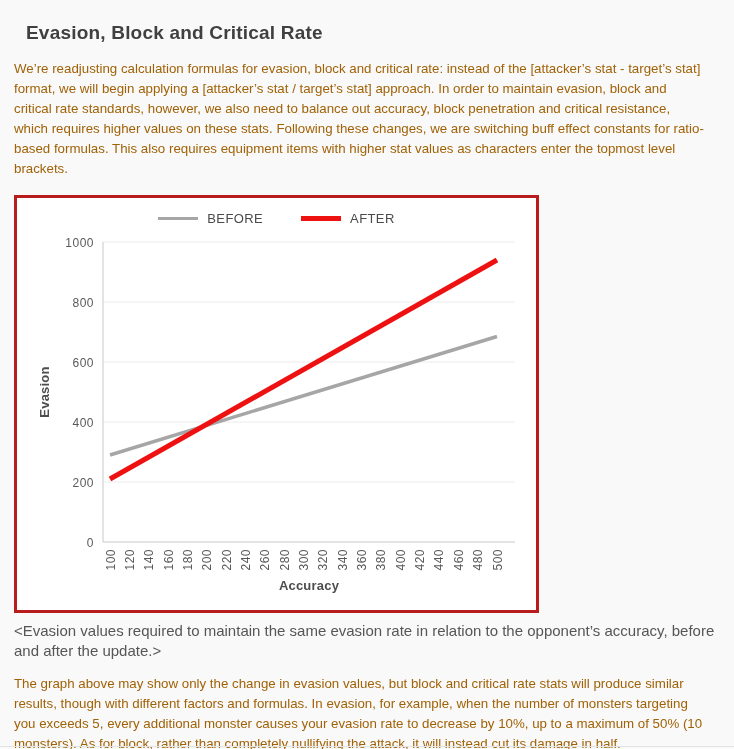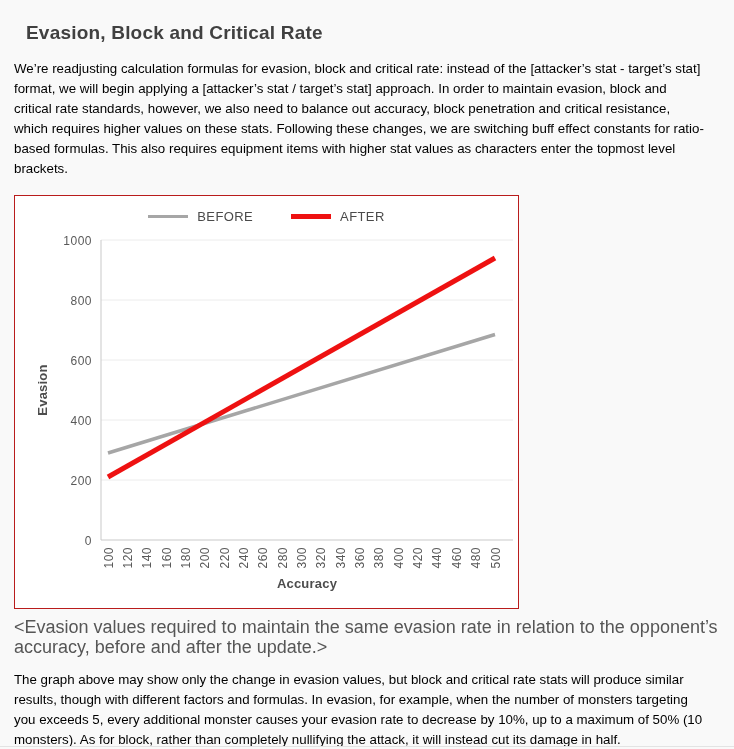--- a/index.html
+++ b/index.html
@@ -10,44 +10,45 @@
     color:#555555;
   }
   .content{padding:0 14px;}
   h1.page-title{
     margin:12px;padding-top:8px;
     font-size:19px;line-height:26px;font-weight:bold;color:#404040;
     letter-spacing:.2px;
   }
   p.body-text{
     margin:13px 16px 0 0;
-    font-size:13.3px;line-height:20px;color:#000000;
+    font-size:13.3px;line-height:20px;color:#a16207;
   }
   .chart-box{
     position:relative;
     width:503px;height:412px;
     margin-top:16px;
     background:#ffffff;
-    border:1px solid #b91c1c;
+    border:3px solid #b91c1c;
+    padding-left:16px;
   }
   .legend{
     position:absolute;left:0;top:13px;width:100%;
     display:flex;justify-content:center;align-items:center;gap:38px;
     z-index:2;
   }
   .legend-item{display:flex;align-items:center;gap:9px;}
   .legend-label{font-size:13px;color:#4a4a4a;letter-spacing:.4px;}
   .legend-swatch{display:inline-block;width:40px;}
   .plot-svg{position:absolute;left:0;top:0;}
   .plot-svg text{font-family:"Liberation Sans","DejaVu Sans",sans-serif;}
   .tick-label{font-size:12px;fill:#595959;letter-spacing:.5px;}
   .axis-title{font-size:13px;font-weight:600;fill:#4d4d4d;letter-spacing:.2px;}
   p.caption-text{
     margin:8px 0 0 0;
-    font-size:18px;line-height:20px;color:#565656;
+    font-size:15px;line-height:20px;color:#565656;
   }
   .bottom-divider{
     position:absolute;left:0;top:746px;width:734px;height:0;
     border-top:1px solid #e3e3e3;
   }
 </style>
 </head>
 <body>
 
 <div class="content">

